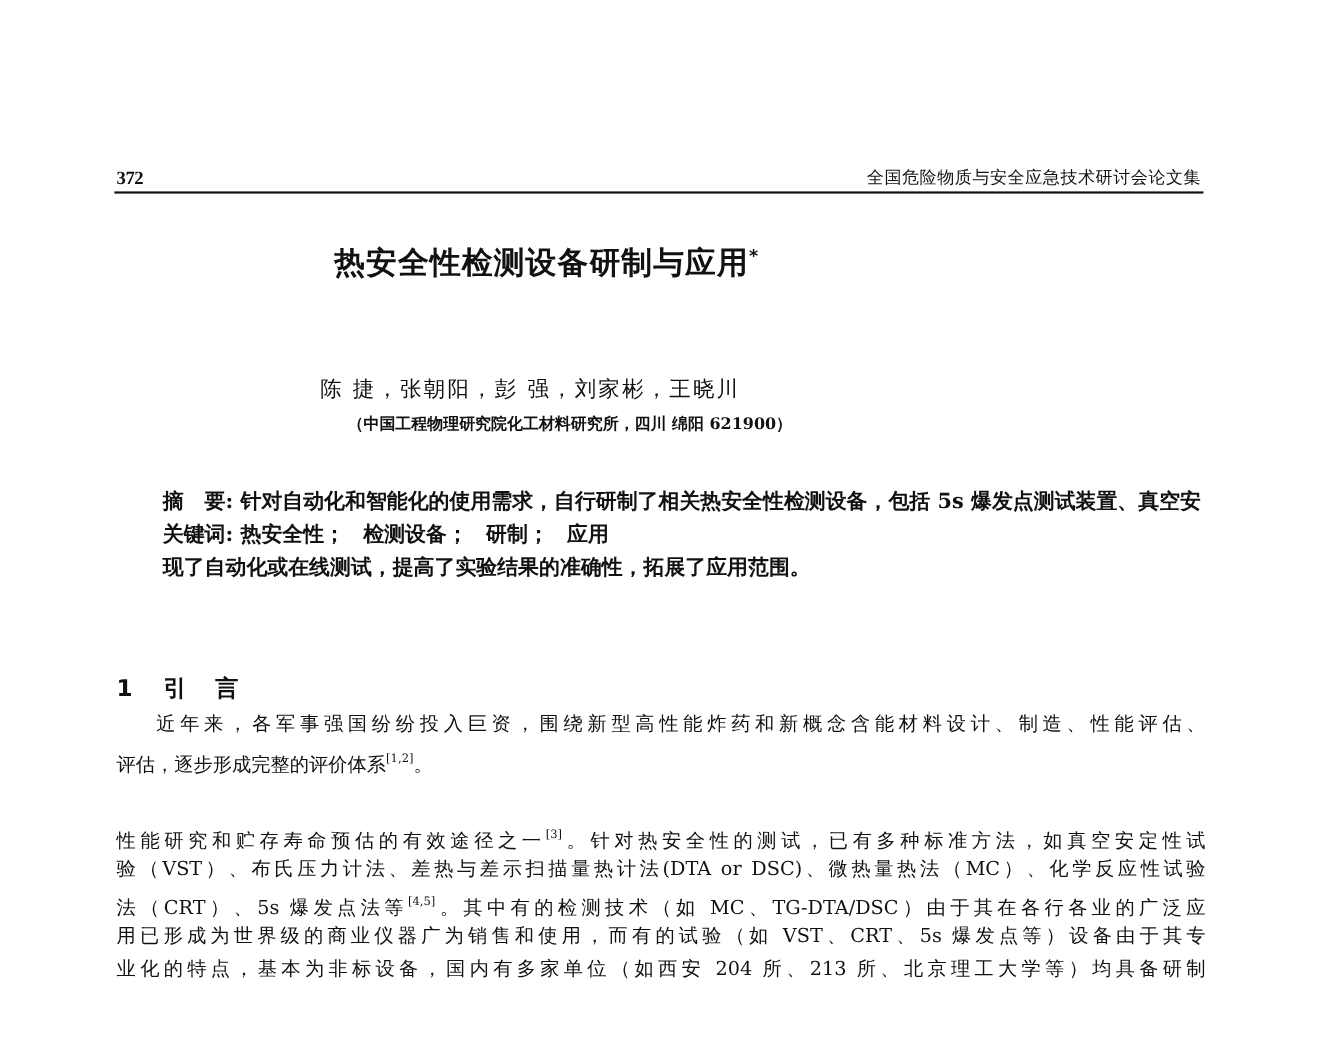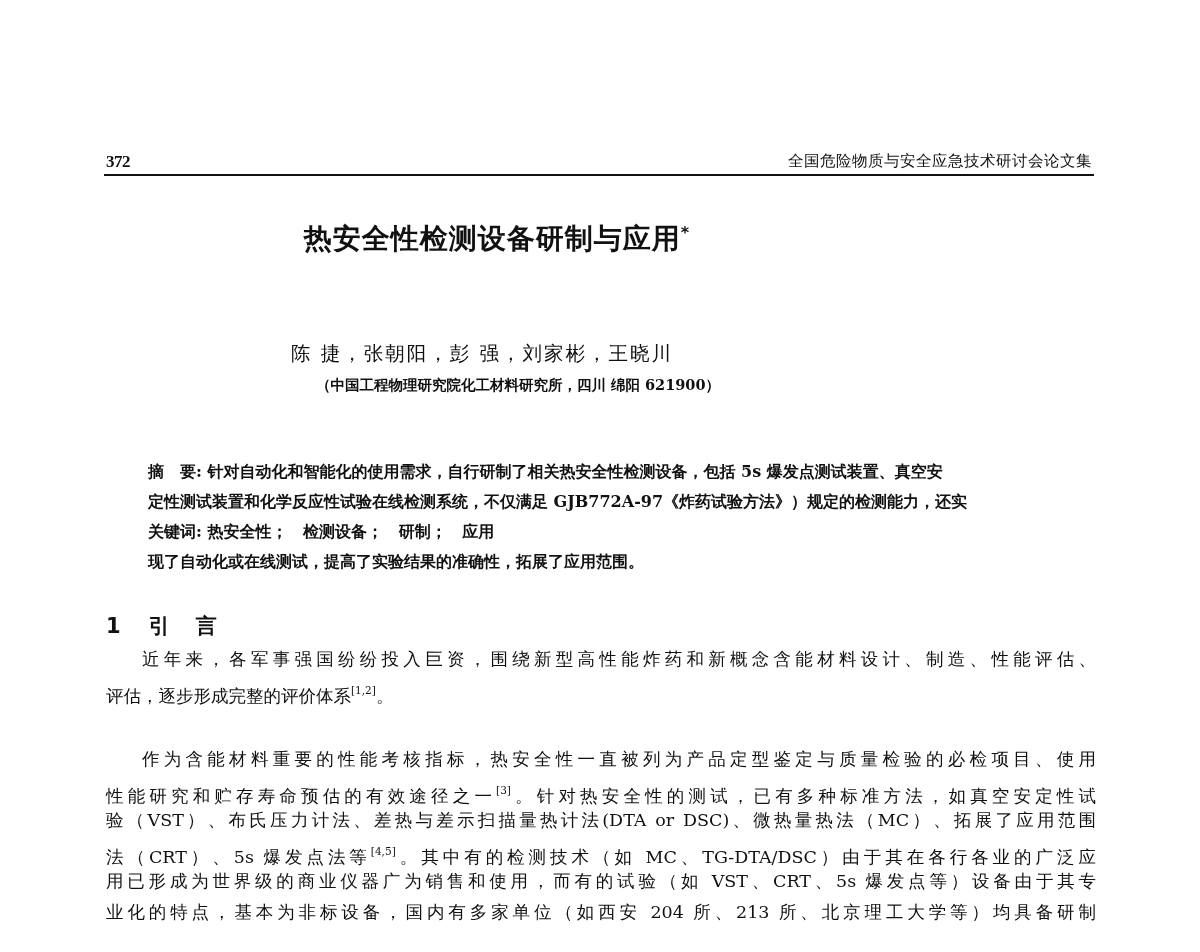--- a/index.html
+++ b/index.html
@@ -5,21 +5,21 @@
   html, body { margin: 0; padding: 0; background: #ffffff; }
   body { width: 1200px; height: 952px; position: relative; overflow: hidden; color: #111; font-family: "DejaVu Serif", "Liberation Serif", serif; }
   .abs { position: absolute; }
   .header { left: 104px; top: 150px; width: 990px; height: 24px; border-bottom: 2.5px solid #111; }
   .page-num { position: absolute; left: 2px; top: 2px; font-family: "Liberation Serif", serif; font-weight: bold; font-size: 17px; letter-spacing: -0.5px; }
   .running-head { position: absolute; right: 2px; top: 1px; font-family: "DejaVu Serif", serif; font-weight: normal; font-size: 15.5px; letter-spacing: 0.5px; }
   .title { left: 0; width: 994px; top: 220px; text-align: center; font-family: "DejaVu Sans", sans-serif; font-weight: bold; font-size: 28px; letter-spacing: 1px; }
   .title sup { font-size: 16px; vertical-align: 10px; }
   .authors { left: 0; width: 964px; top: 340px; text-align: center; font-family: "DejaVu Serif", serif; font-size: 19.5px; letter-spacing: 2px; }
   .affil { left: 0; width: 1036px; top: 376px; text-align: center; font-family: "DejaVu Serif", serif; font-size: 14.5px; font-weight: bold; }
-  .abstract { left: 148px; width: 905px; top: 457px; font-family: "DejaVu Serif", serif; font-size: 16px; line-height: 30px; font-weight: bold; text-align: justify; }
+  .abstract { left: 148px; width: 905px; top: 441px; font-family: "DejaVu Serif", serif; font-size: 19px; line-height: 30px; font-weight: bold; text-align: justify; }
   .abstract-line { display: block; white-space: nowrap; height: 30px; }
   .label-bold { font-weight: 900; }
   .kw-sep { margin: 0 10px 0 0; }
   .sec-heading { left: 106px; top: 612px; font-family: "DejaVu Sans", sans-serif; font-weight: bold; font-size: 21px; }
   .sec-num { margin-right: 28px; }
   .sec-title { letter-spacing: 26px; }
   .body-text { left: 106px; width: 990px; font-family: "DejaVu Serif", serif; font-size: 17.5px; line-height: 30.6px; }
   .line { display: block; white-space: nowrap; text-align: justify; text-align-last: justify; height: 30.6px; }
   .line.last { text-align-last: left; }
   .line.indent { padding-left: 36px; }
@@ -38,40 +38,38 @@
 <div class="abs title">
   <span>热安全性检测设备研制与应用</span><sup>*</sup>
 </div>
 
 <div class="abs authors">陈 捷，张朝阳，彭 强，刘家彬，王晓川</div>
 
 <div class="abs affil">（中国工程物理研究院化工材料研究所，四川 绵阳 621900）</div>
 
 <div class="abs abstract">
   <span class="abstract-line"><span class="label-bold">摘　要:</span> <span>针对自动化和智能化的使用需求，自行研制了相关热安全性检测设备，包括 5s 爆发点测试装置、真空安</span></span>
-  <span class="abstract-line">定性测试装置和化学反应性试验在线检测系统，不仅满足 GJB772A-97《炸药试验方法》）规定的检测能力，还实</span>
   <span class="abstract-line">
     <span class="label-bold">关键词:</span>
     <span class="kw-sep">热安全性；</span>
     <span class="kw-sep">检测设备；</span>
     <span class="kw-sep">研制；</span>
     <span>应用</span>
   </span>
   <span class="abstract-line">现了自动化或在线测试，提高了实验结果的准确性，拓展了应用范围。</span>
 </div>
 
 <div class="abs sec-heading">
   <span class="sec-num">1</span><span class="sec-title">引言</span>
 </div>
 
 <div class="abs body-text para-1">
   <span class="line indent">近年来，各军事强国纷纷投入巨资，围绕新型高性能炸药和新概念含能材料设计、制造、性能评估、</span>
   <span class="line last"><span>评估，逐步形成完整的评价体系</span><span class="ref">[1,2]</span><span>。</span></span>
 </div>
 
 <div class="abs body-text para-2">
-  <span class="line indent">作为含能材料重要的性能考核指标，热安全性一直被列为产品定型鉴定与质量检验的必检项目、使用</span>
   <span class="line"><span>性能研究和贮存寿命预估的有效途径之一</span><span class="ref">[3]</span><span>。针对热安全性的测试，已有多种标准方法，如真空安定性试</span></span>
-  <span class="line">验（VST）、布氏压力计法、差热与差示扫描量热计法(DTA or DSC)、微热量热法（MC）、拓展了应用范围</span>
+  <span class="line">验（VST）、布氏压力计法、差热与差示扫描量热计法(DTA or DSC)、微热量热法（MC）、化学反应性试验</span>
   <span class="line"><span>法（CRT）、5s 爆发点法等</span><span class="ref">[4,5]</span><span>。其中有的检测技术（如 MC、TG-DTA/DSC）由于其在各行各业的广泛应</span></span>
   <span class="line">用已形成为世界级的商业仪器广为销售和使用，而有的试验（如 VST、CRT、5s 爆发点等）设备由于其专</span>
   <span class="line">业化的特点，基本为非标设备，国内有多家单位（如西安 204 所、213 所、北京理工大学等）均具备研制</span>
 </div>
 
 </body></html>

